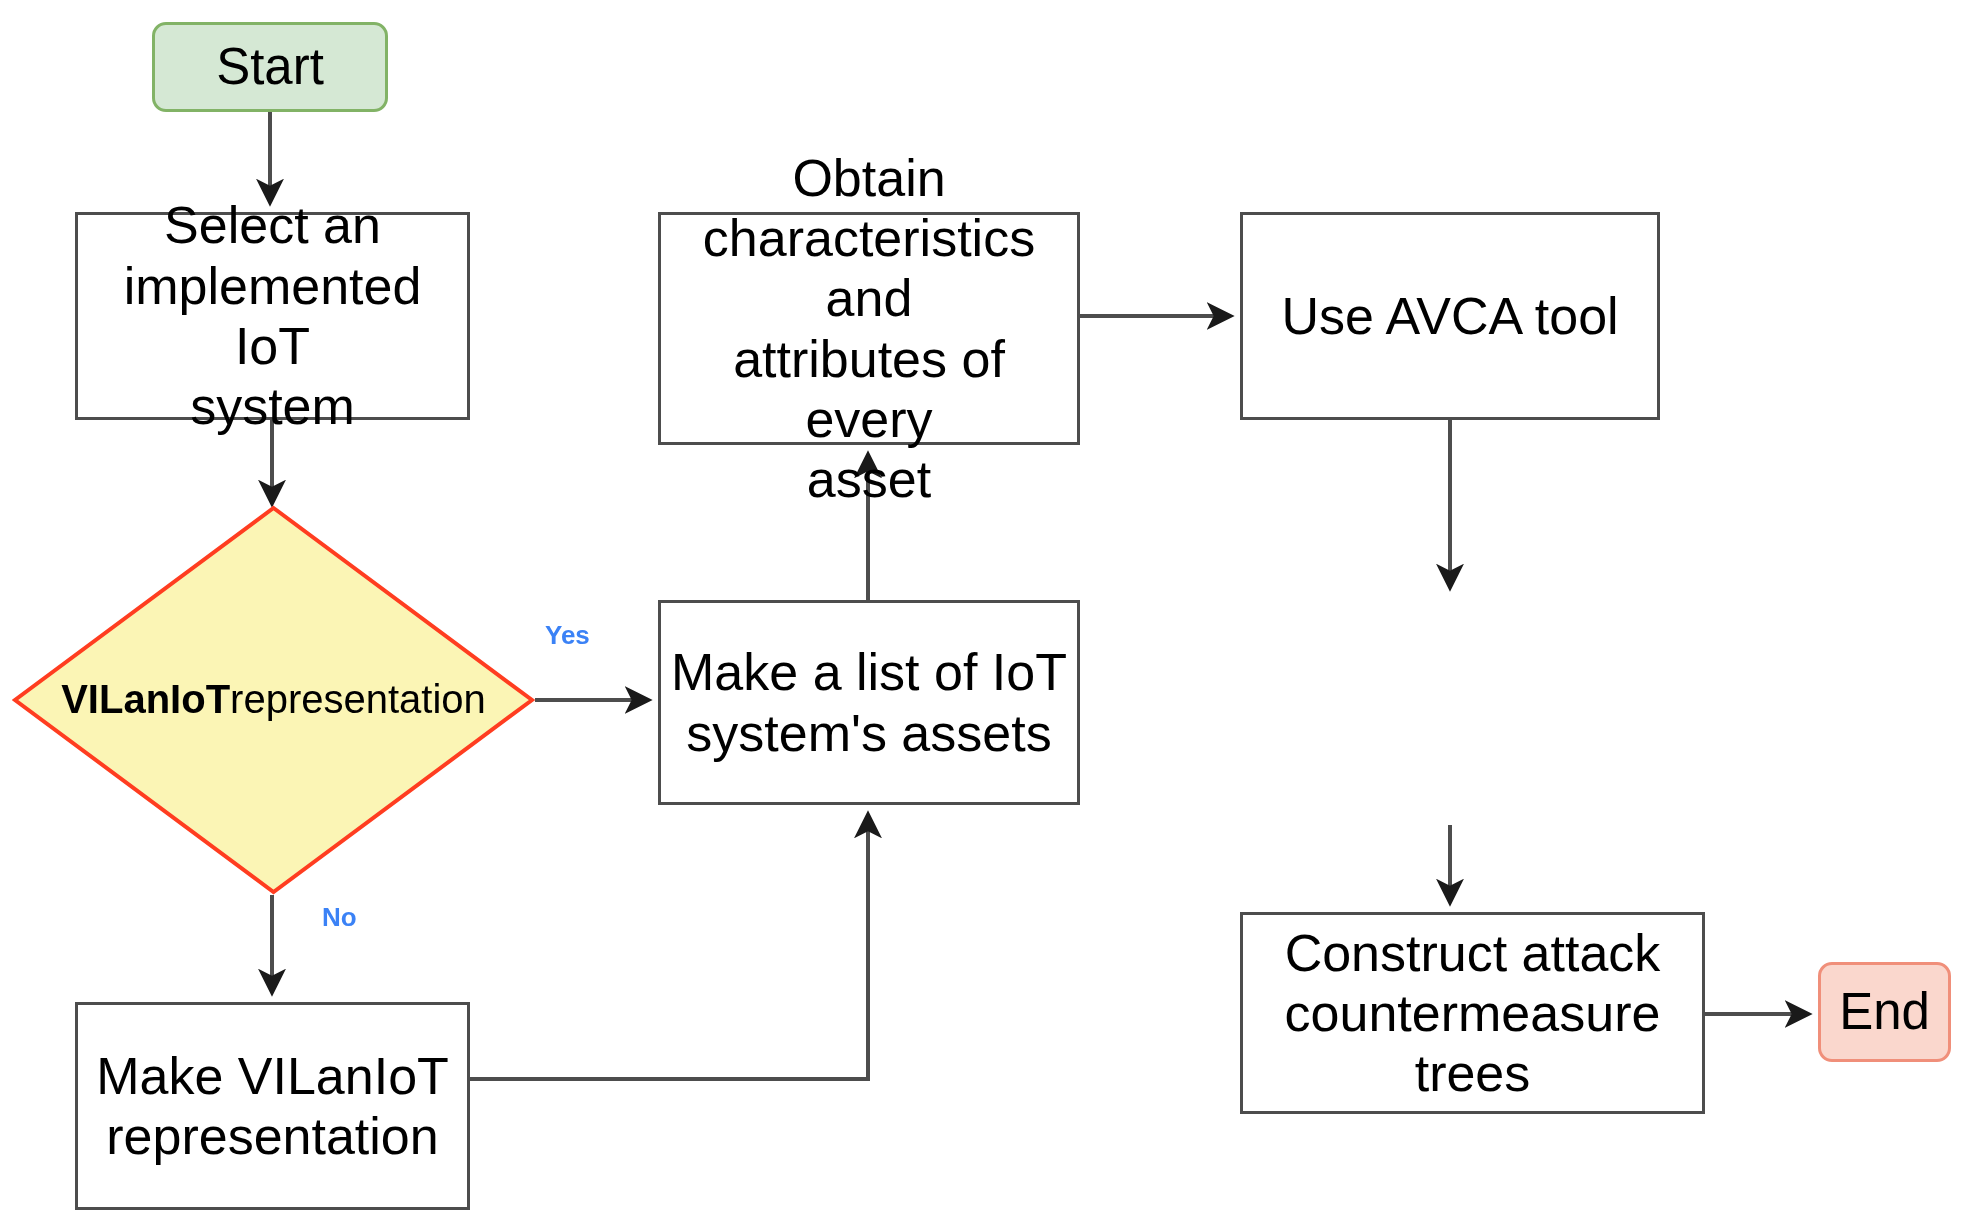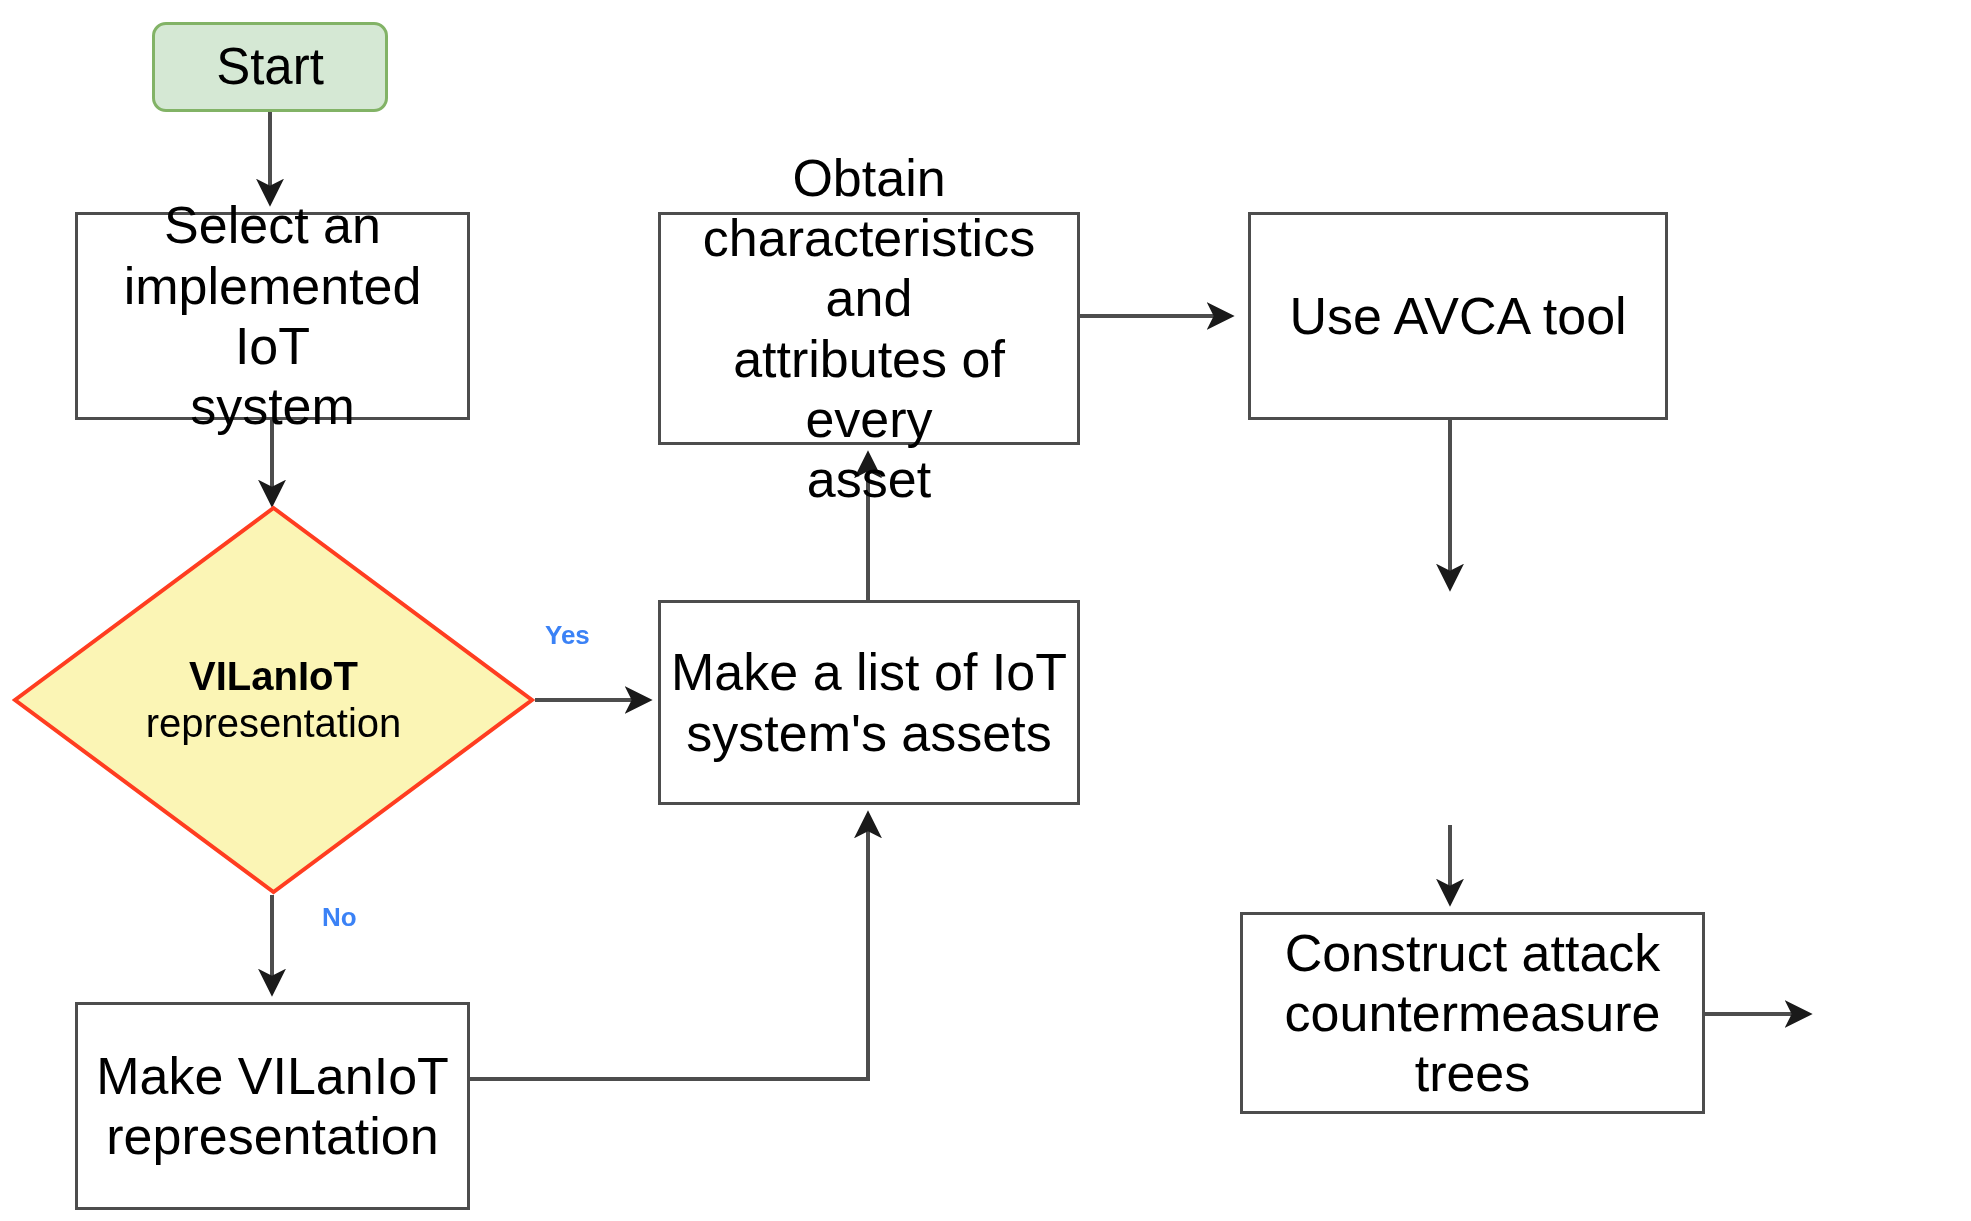--- a/index.html
+++ b/index.html
@@ -62,21 +62,21 @@
     left: 0;
     top: 0;
   }
   .decision-label {
     position: absolute;
     left: 0;
     top: 0;
     width: 100%;
     height: 100%;
     display: flex;
-    flex-direction: column;
+    flex-direction: row;
     align-items: center;
     justify-content: center;
     font-size: 40px;
     color: #000000;
     line-height: 1.18;
     pointer-events: none;
   }
   .decision-label .l1 { font-weight: bold; }
   .decision-label .l2 { font-weight: normal; }
   .edge-label {
@@ -160,25 +160,26 @@
 representation</div>
 
   <div class="node process" style="left:658px; top:600px; width:422px; height:205px;">Make a list of IoT
 system's assets</div>
 
   <div class="node process" style="left:658px; top:212px; width:422px; height:233px;">Obtain
 characteristics and
 attributes of every
 asset</div>
 
-  <div class="node process" style="left:1240px; top:212px; width:420px; height:208px;margin-left:8px;">Use AVCA tool</div>
+  <div class="node process" style="left:1240px; top:212px; width:420px; height:208px;">Use AVCA tool</div>
 
 
   <div class="node process" style="left:1240px; top:912px; width:465px; height:202px;">Construct attack
 countermeasure
 trees</div>
 
+  <div class="node terminal end" style="left:1818px; top:962px; width:133px; height:100px;">End</div>
 
   <div class="edge-label" style="left:545px; top:620px;">Yes</div>
 
   <div class="edge-label" style="left:322px; top:902px;">No</div>
 
 </div>
 
 </body></html>

